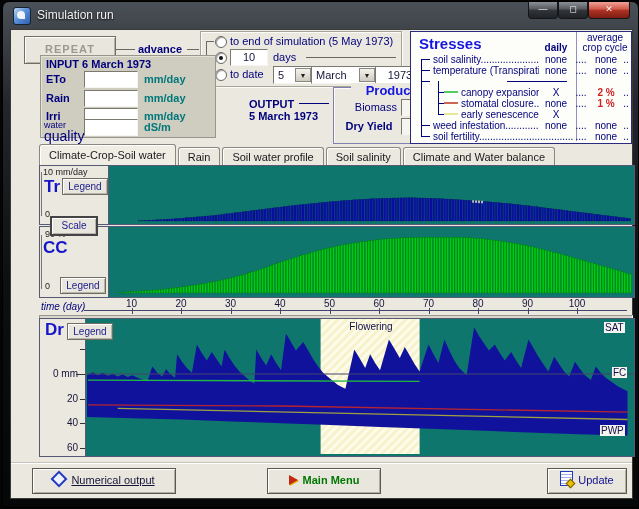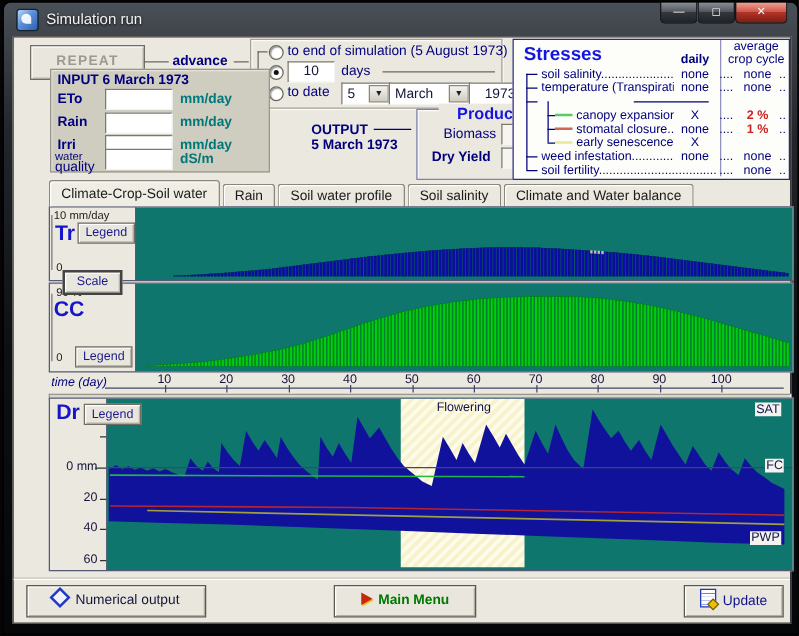--- a/index.html
+++ b/index.html
@@ -91,21 +91,21 @@
     <div class="abs navy" style="left:127px;top:13px;font-weight:bold;">advance</div>
     <div class="abs line" style="left:176px;top:19px;width:12px;"></div>
 
     <div class="abs groupbox" style="left:189px;top:1px;width:200px;height:54px;"></div>
     <div class="abs vline" style="left:195px;top:11px;height:34px;"></div>
     <div class="abs line" style="left:195px;top:11px;width:8px;"></div>
     <div class="abs line" style="left:195px;top:27px;width:8px;"></div>
     <div class="abs line" style="left:195px;top:44px;width:8px;"></div>
 
     <div class="abs radio" style="left:204px;top:6px;"></div>
-    <div class="abs navy" style="left:219px;top:5px;white-space:nowrap;">to end of simulation  (5 August 1973)</div>
+    <div class="abs navy" style="left:219px;top:5px;white-space:nowrap;">to end of simulation  (5 May 1973)</div>
 
     <div class="abs radio sel" style="left:204px;top:22px;"></div>
     <div class="abs sunken" style="left:219px;top:19px;width:36px;height:15px;text-align:center;line-height:15px;">10</div>
     <div class="abs navy" style="left:262px;top:21px;">days</div>
     <div class="abs line" style="left:295px;top:27px;width:90px;"></div>
 
     <div class="abs radio" style="left:204px;top:39px;"></div>
     <div class="abs navy" style="left:219px;top:38px;">to date</div>
     <div class="abs sunken" style="left:262px;top:36px;width:34px;height:16px;line-height:16px;padding-left:4px;"><span>5</span>
       <span class="dd-btn">▼</span></div>
@@ -118,21 +118,21 @@
     <div class="abs navy" style="left:35px;top:43px;font-weight:bold;">ETo</div>
     <div class="abs sunken" style="left:73px;top:41px;width:52px;height:15px;"></div>
     <div class="abs teal" style="left:133px;top:43px;">mm/day</div>
     <div class="abs navy" style="left:35px;top:62px;font-weight:bold;">Rain</div>
     <div class="abs sunken" style="left:73px;top:60px;width:52px;height:15px;"></div>
     <div class="abs teal" style="left:133px;top:62px;">mm/day</div>
     <div class="abs navy" style="left:35px;top:80px;font-weight:bold;">Irri</div>
     <div class="abs sunken" style="left:73px;top:78px;width:52px;height:15px;"></div>
     <div class="abs teal" style="left:133px;top:80px;">mm/day</div>
     <div class="abs navy" style="left:33px;top:90px;font-size:9px;">water</div>
-    <div class="abs navy" style="left:33px;top:98px;font-size:11px;">quality</div>
+    <div class="abs navy" style="left:33px;top:98px;font-size:14px;">quality</div>
     <div class="abs sunken" style="left:73px;top:89px;width:52px;height:15px;"></div>
     <div class="abs teal" style="left:133px;top:91px;">dS/m</div>
 
     <div class="abs navy" style="left:238px;top:68px;font-weight:bold;">OUTPUT</div>
     <div class="abs line" style="left:288px;top:73px;width:30px;background:#00007d;"></div>
     <div class="abs navy" style="left:238px;top:80px;font-weight:bold;">5 March 1973</div>
 
     <div class="abs" style="left:322px;top:57px;width:134px;height:55px;border:1px solid #8080b0;box-shadow:inset 1px 1px 0 #fcfbf7;"></div>
     <div class="abs" style="left:340px;top:53px;width:98px;text-align:center;background:#ebe8df;color:#1515e0;font-weight:bold;font-size:13px;">Production</div>
     <div class="abs navy" style="left:330px;top:71px;width:56px;text-align:right;font-weight:normal;">Biomass</div>
@@ -672,17 +672,17 @@
             <polyline points="31.7,89.4 541.5,100.5" fill="none" stroke="#a0a040" stroke-width="1.3"></polyline>
           </svg>
         <div class="side-label" style="left:232px;top:2px;width:104px;text-align:center;background:transparent;">Flowering</div>
         <div class="side-label" style="left:518px;top:3px;">SAT</div>
         <div class="side-label" style="left:526px;top:48px;">FC</div>
         <div class="side-label" style="left:514px;top:106px;">PWP</div>
       </div>
     </div>
 
     <div class="abs" style="left:0;top:432px;right:0;height:1px;background:#c6c3b9;border-bottom:1px solid #fff;"></div>
-    <div class="footbtn" style="left:10px;top:438px;width:142px;"><span class="ico-diamond"></span><span>Numerical output</span></div>
+    <div class="footbtn" style="left:21px;top:438px;width:142px;text-decoration:underline;"><span class="ico-diamond"></span><span>Numerical output</span></div>
     <div class="footbtn" style="left:256px;top:438px;width:112px;color:#007800;font-weight:bold;"><span class="ico-flag"></span><span>Main Menu</span></div>
     <div class="footbtn" style="left:536px;top:438px;width:78px;color:#10108c;"><span class="ico-note"></span><span>Update</span></div>
   </div>
 </div>
 
 </body></html>

